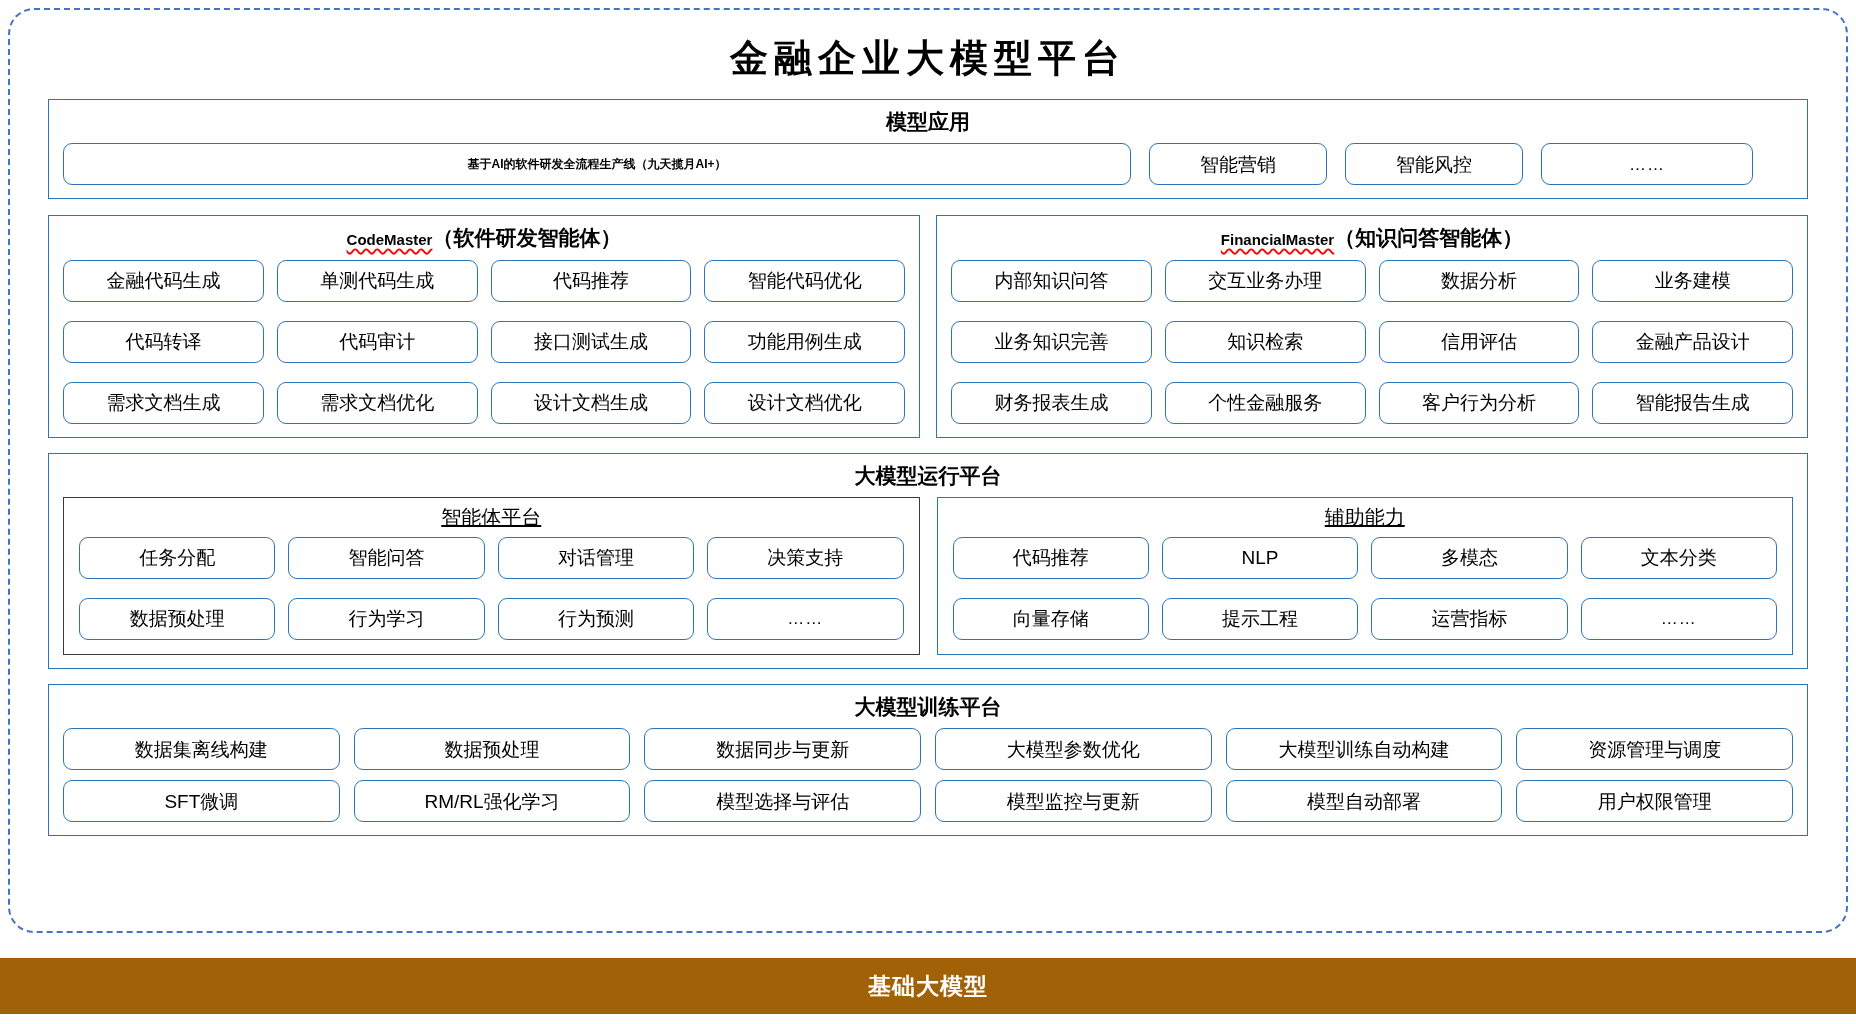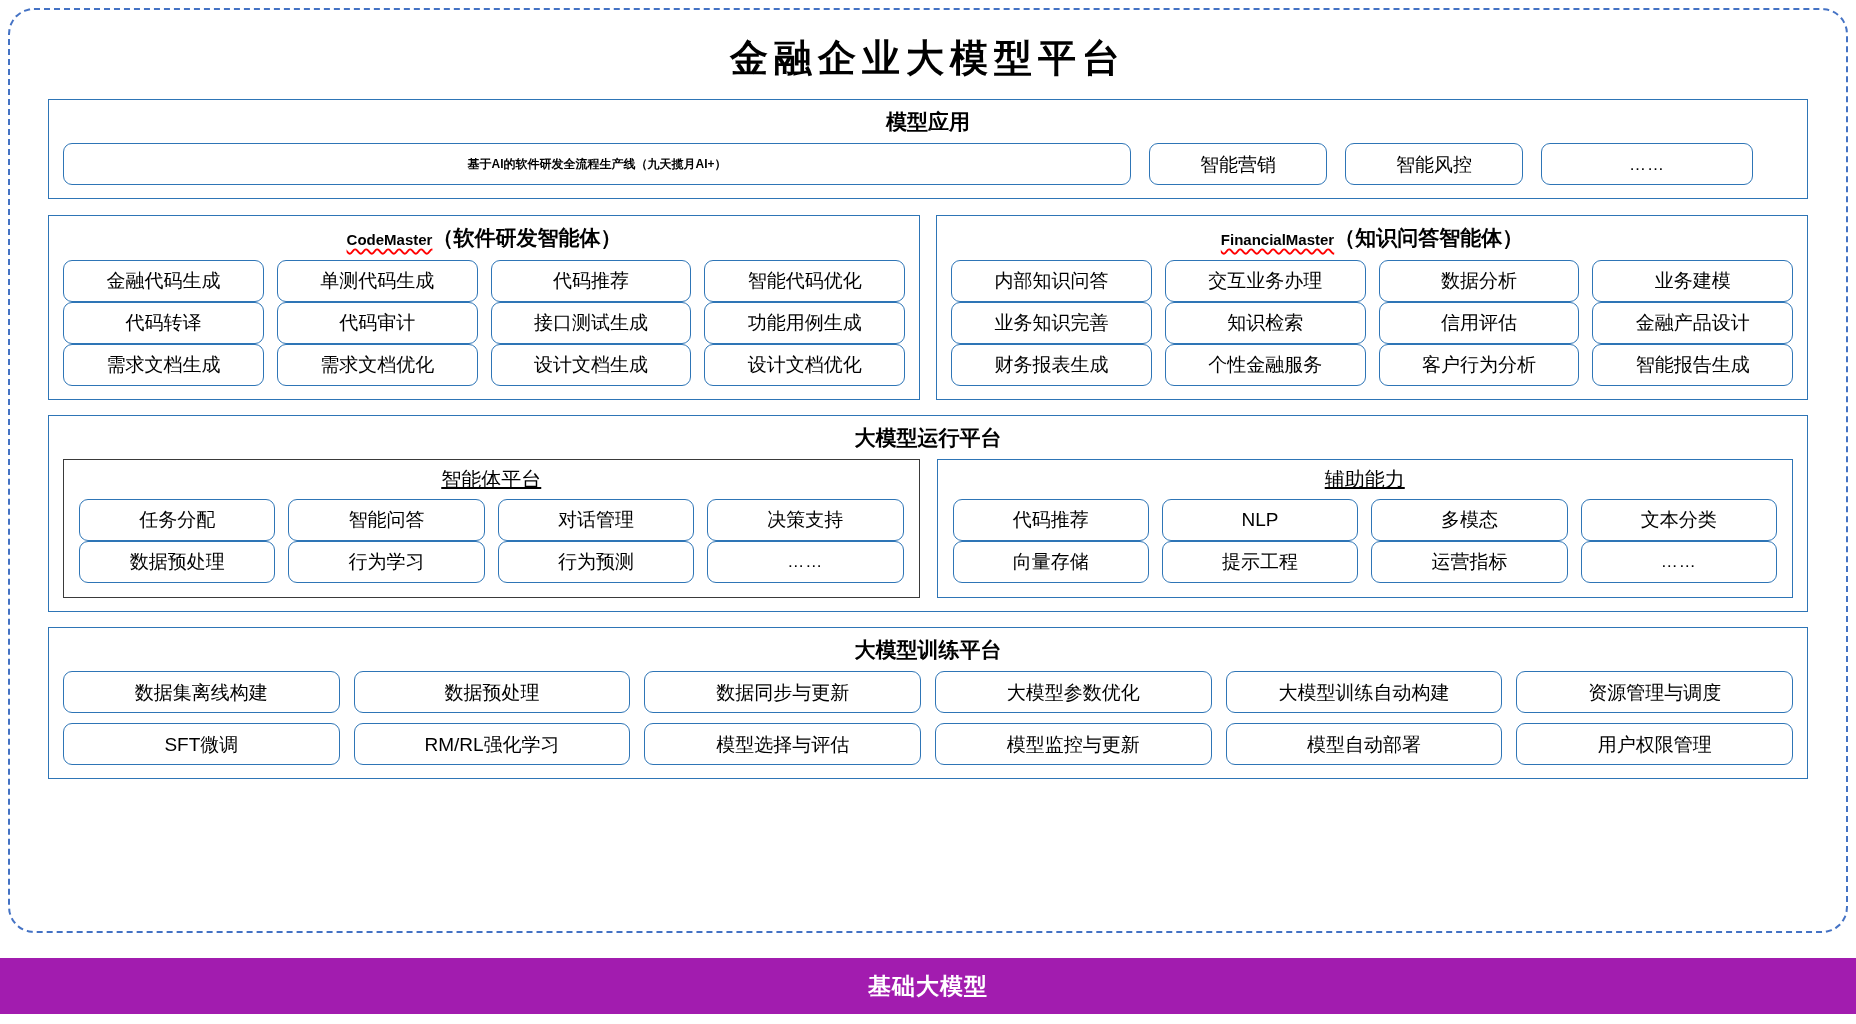--- a/index.html
+++ b/index.html
@@ -109,21 +109,21 @@
   .masters {
     display: flex;
     gap: 16px;
     margin-top: 16px;
   }
   .masters > .panel { flex: 1 1 0; }
 
   .grid4 {
     display: grid;
     grid-template-columns: repeat(4, 1fr);
-    gap: 0 13px;
+    gap: 19px 13px;
   }
 
   
   .run-platform { margin-top: 15px; }
 
   .run-cols {
     display: flex;
     gap: 17px;
   }
 
@@ -154,21 +154,21 @@
     gap: 10px 14px;
   }
 
   
   .base-bar {
     position: absolute;
     left: 0;
     top: 958px;
     width: 1856px;
     height: 56px;
-    background: #a21caf;
+    background: #a16207;
     display: flex;
     align-items: center;
     justify-content: center;
   }
   .base-bar-label {
     color: #ffffff;
     font-size: 23px;
     font-weight: 700;
     letter-spacing: 1px;
   }

